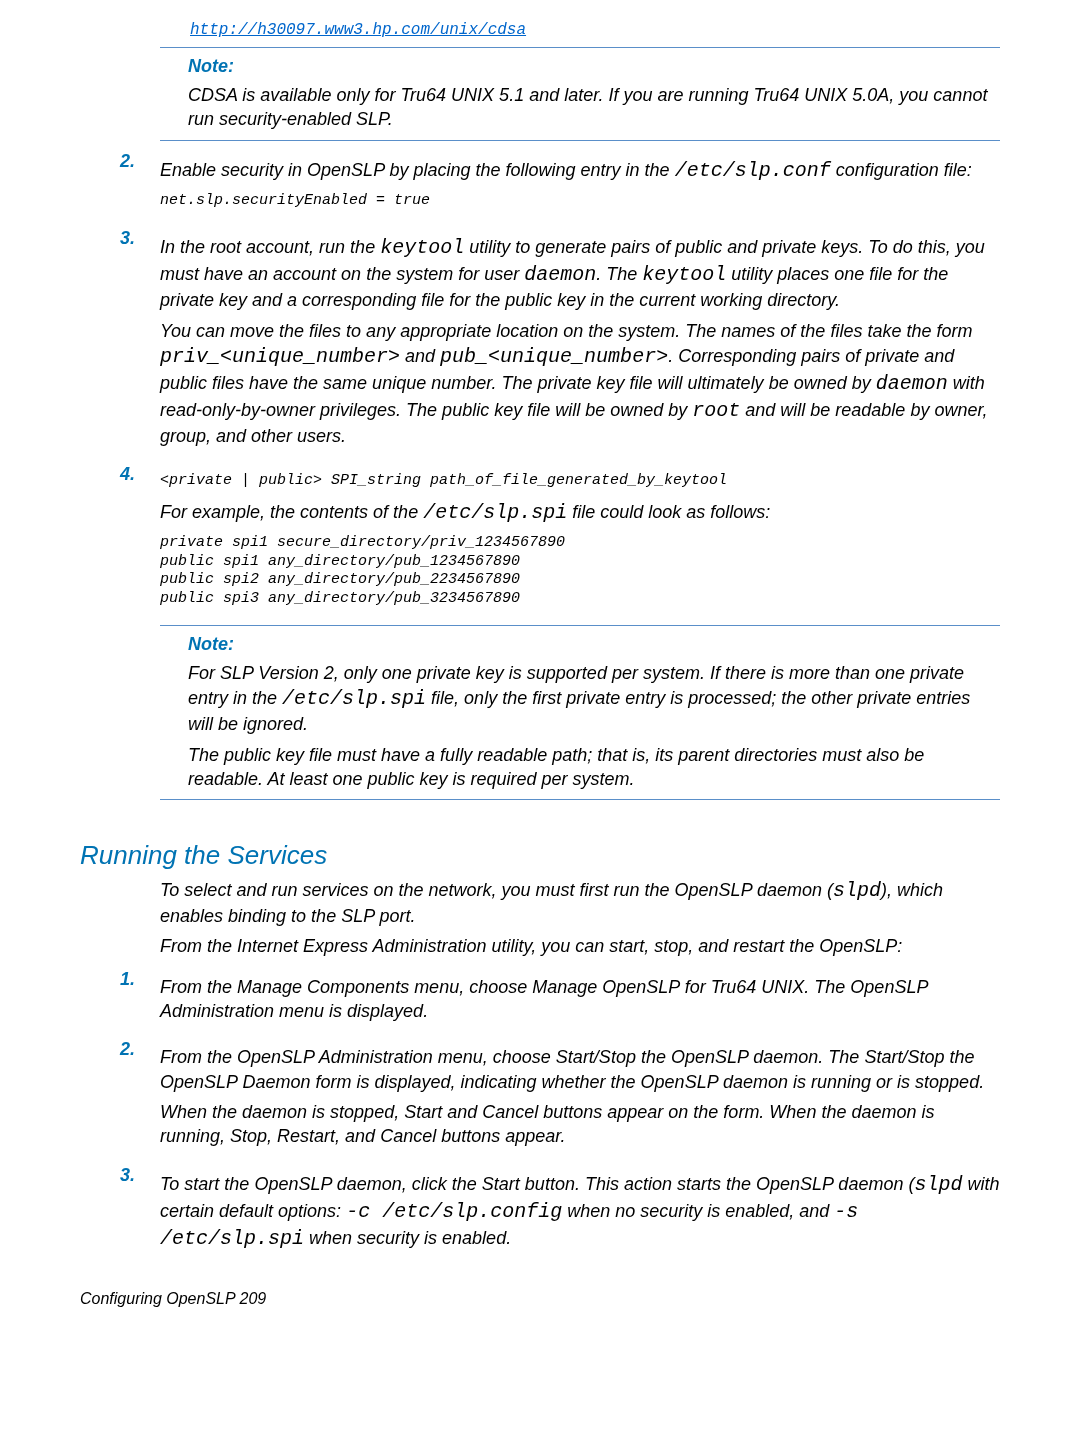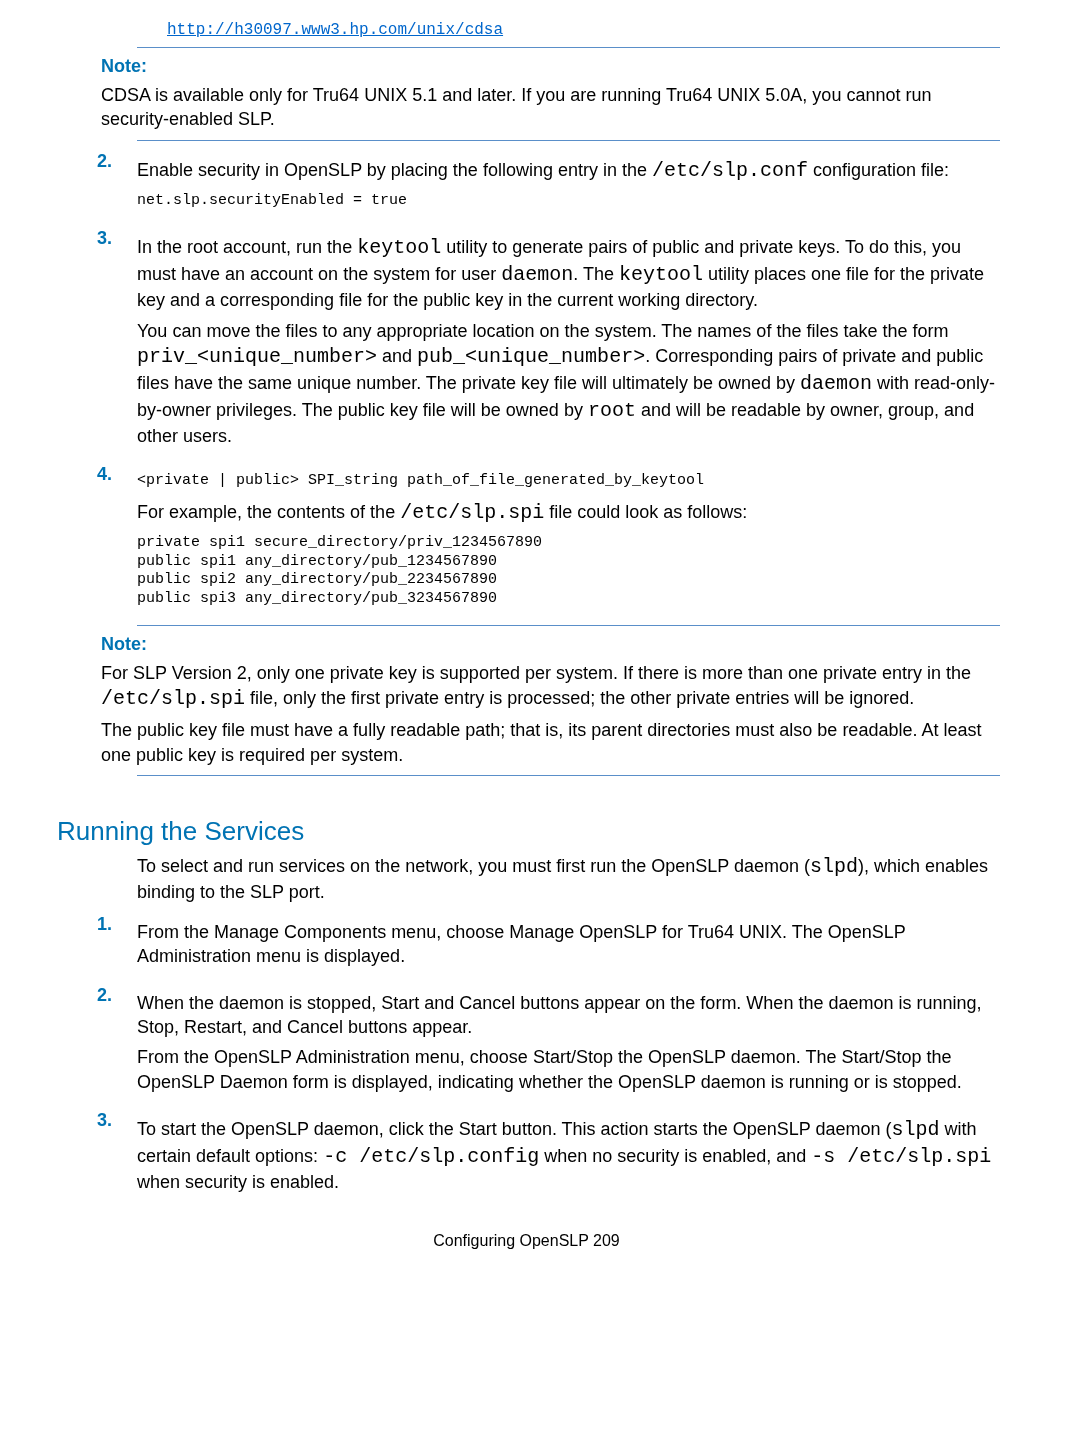--- a/index.html
+++ b/index.html
@@ -4,37 +4,38 @@
 <style>
   body {
     margin: 0;
     padding: 0;
     font-family: Arial, Helvetica, sans-serif;
     background: #fff;
     color: #000;
     width: 1080px;
   }
   .page {
-    padding: 20px 80px 20px 57px;
+    padding: 20px 80px 20px 80px;
+    font-style: italic;
   }
   .indent1 { margin-left: 110px; }
   .indent-body { margin-left: 80px; }
   a.link {
     color: #0066cc;
     text-decoration: underline;
     font-family: "Courier New", monospace;
     font-size: 16px;
   }
   hr.bluehr {
     border: none;
     border-top: 1px solid #5a8fc9;
     margin: 8px 0 8px 0;
   }
   .note-indent {
-    margin-left: 44px;
+    margin-left: 108px;
   }
   .note-title {
     color: #0073b3;
     font-weight: bold;
     font-size: 18px;
     margin: 4px 0 2px 0;
   }
   p {
     font-size: 18px;
     line-height: 1.35;
@@ -66,21 +67,21 @@
     white-space: pre;
     line-height: 1.25;
   }
   h2.section {
     color: #0073b3;
     font-weight: normal;
     font-size: 26px;
     margin: 40px 0 6px 0;
   }
   .footer {
-    text-align: center;
+    text-align: left;
     font-size: 16px;
     margin-top: 32px;
     padding-right: 4px;
   }
 </style>
 </head>
 <body>
 
 <div class="page">
 
@@ -144,34 +145,35 @@
   </div>
 
   <hr class="bluehr" style="margin-left:80px;">
 
   <h2 class="section">Running the Services</h2>
 
   <div class="indent-body">
     <p>
       <span>To select and run services on the network, you must first run the OpenSLP daemon (</span><span class="code">slpd</span><span>), which enables binding to the SLP port.</span>
     </p>
+    <p>From the Internet Express Administration utility, you can start, stop, and restart the OpenSLP:</p>
   </div>
 
   <div class="ol-item">
     <div class="ol-num">1.</div>
     <div class="ol-body">
       <p>From the Manage Components menu, choose Manage OpenSLP for Tru64 UNIX. The OpenSLP Administration menu is displayed.</p>
     </div>
   </div>
 
   <div class="ol-item">
     <div class="ol-num">2.</div>
     <div class="ol-body">
+      <p>From the OpenSLP Administration menu, choose Start/Stop the OpenSLP daemon. The Start/Stop the OpenSLP Daemon form is displayed, indicating whether the OpenSLP daemon is running or is stopped.</p>
       <p>When the daemon is stopped, Start and Cancel buttons appear on the form. When the daemon is running, Stop, Restart, and Cancel buttons appear.</p>
-      <p>From the OpenSLP Administration menu, choose Start/Stop the OpenSLP daemon. The Start/Stop the OpenSLP Daemon form is displayed, indicating whether the OpenSLP daemon is running or is stopped.</p>
     </div>
   </div>
 
   <div class="ol-item">
     <div class="ol-num">3.</div>
     <div class="ol-body">
       <p>
         <span>To start the OpenSLP daemon, click the Start button. This action starts the OpenSLP daemon (</span><span class="code">slpd</span><span> with certain default options: </span><span class="code">-c /etc/slp.config</span><span> when no security is enabled, and </span><span class="code">-s /etc/slp.spi</span><span> when security is enabled.</span>
       </p>
     </div>

